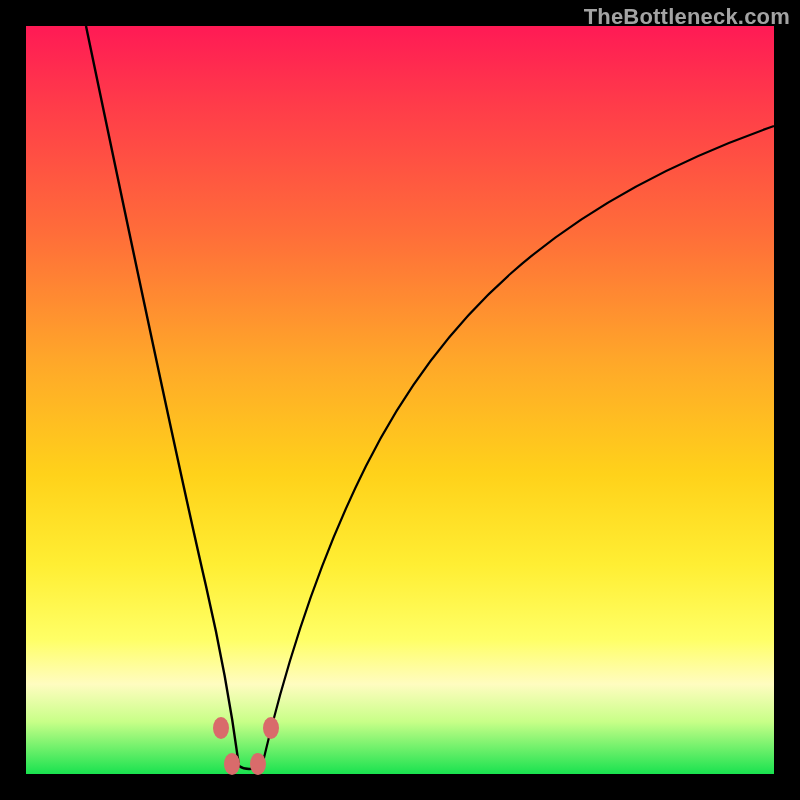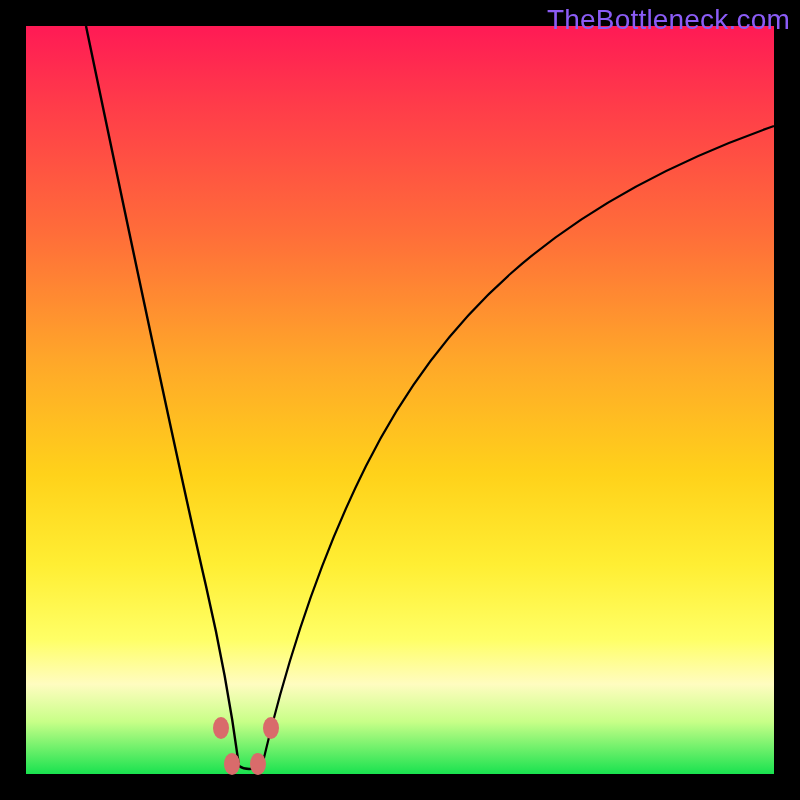--- a/index.html
+++ b/index.html
@@ -32,23 +32,23 @@
       #ffff66 82%,
       #fffcc0 88%,
       #c8ff88 93%,
       #19e24f 100%
     );
   }
   .watermark {
     position: absolute;
     top: 4px;
     right: 10px;
-    color: #8b5cf6;
-    font-size: 28px;
-    font-weight: 400;
+    color: #a3a3a3;
+    font-size: 22px;
+    font-weight: 700;
     letter-spacing: 0.2px;
     user-select: none;
   }
   svg.curve {
     position: absolute;
     left: 0;
     top: 0;
     width: 748px;
     height: 748px;
     overflow: visible;

